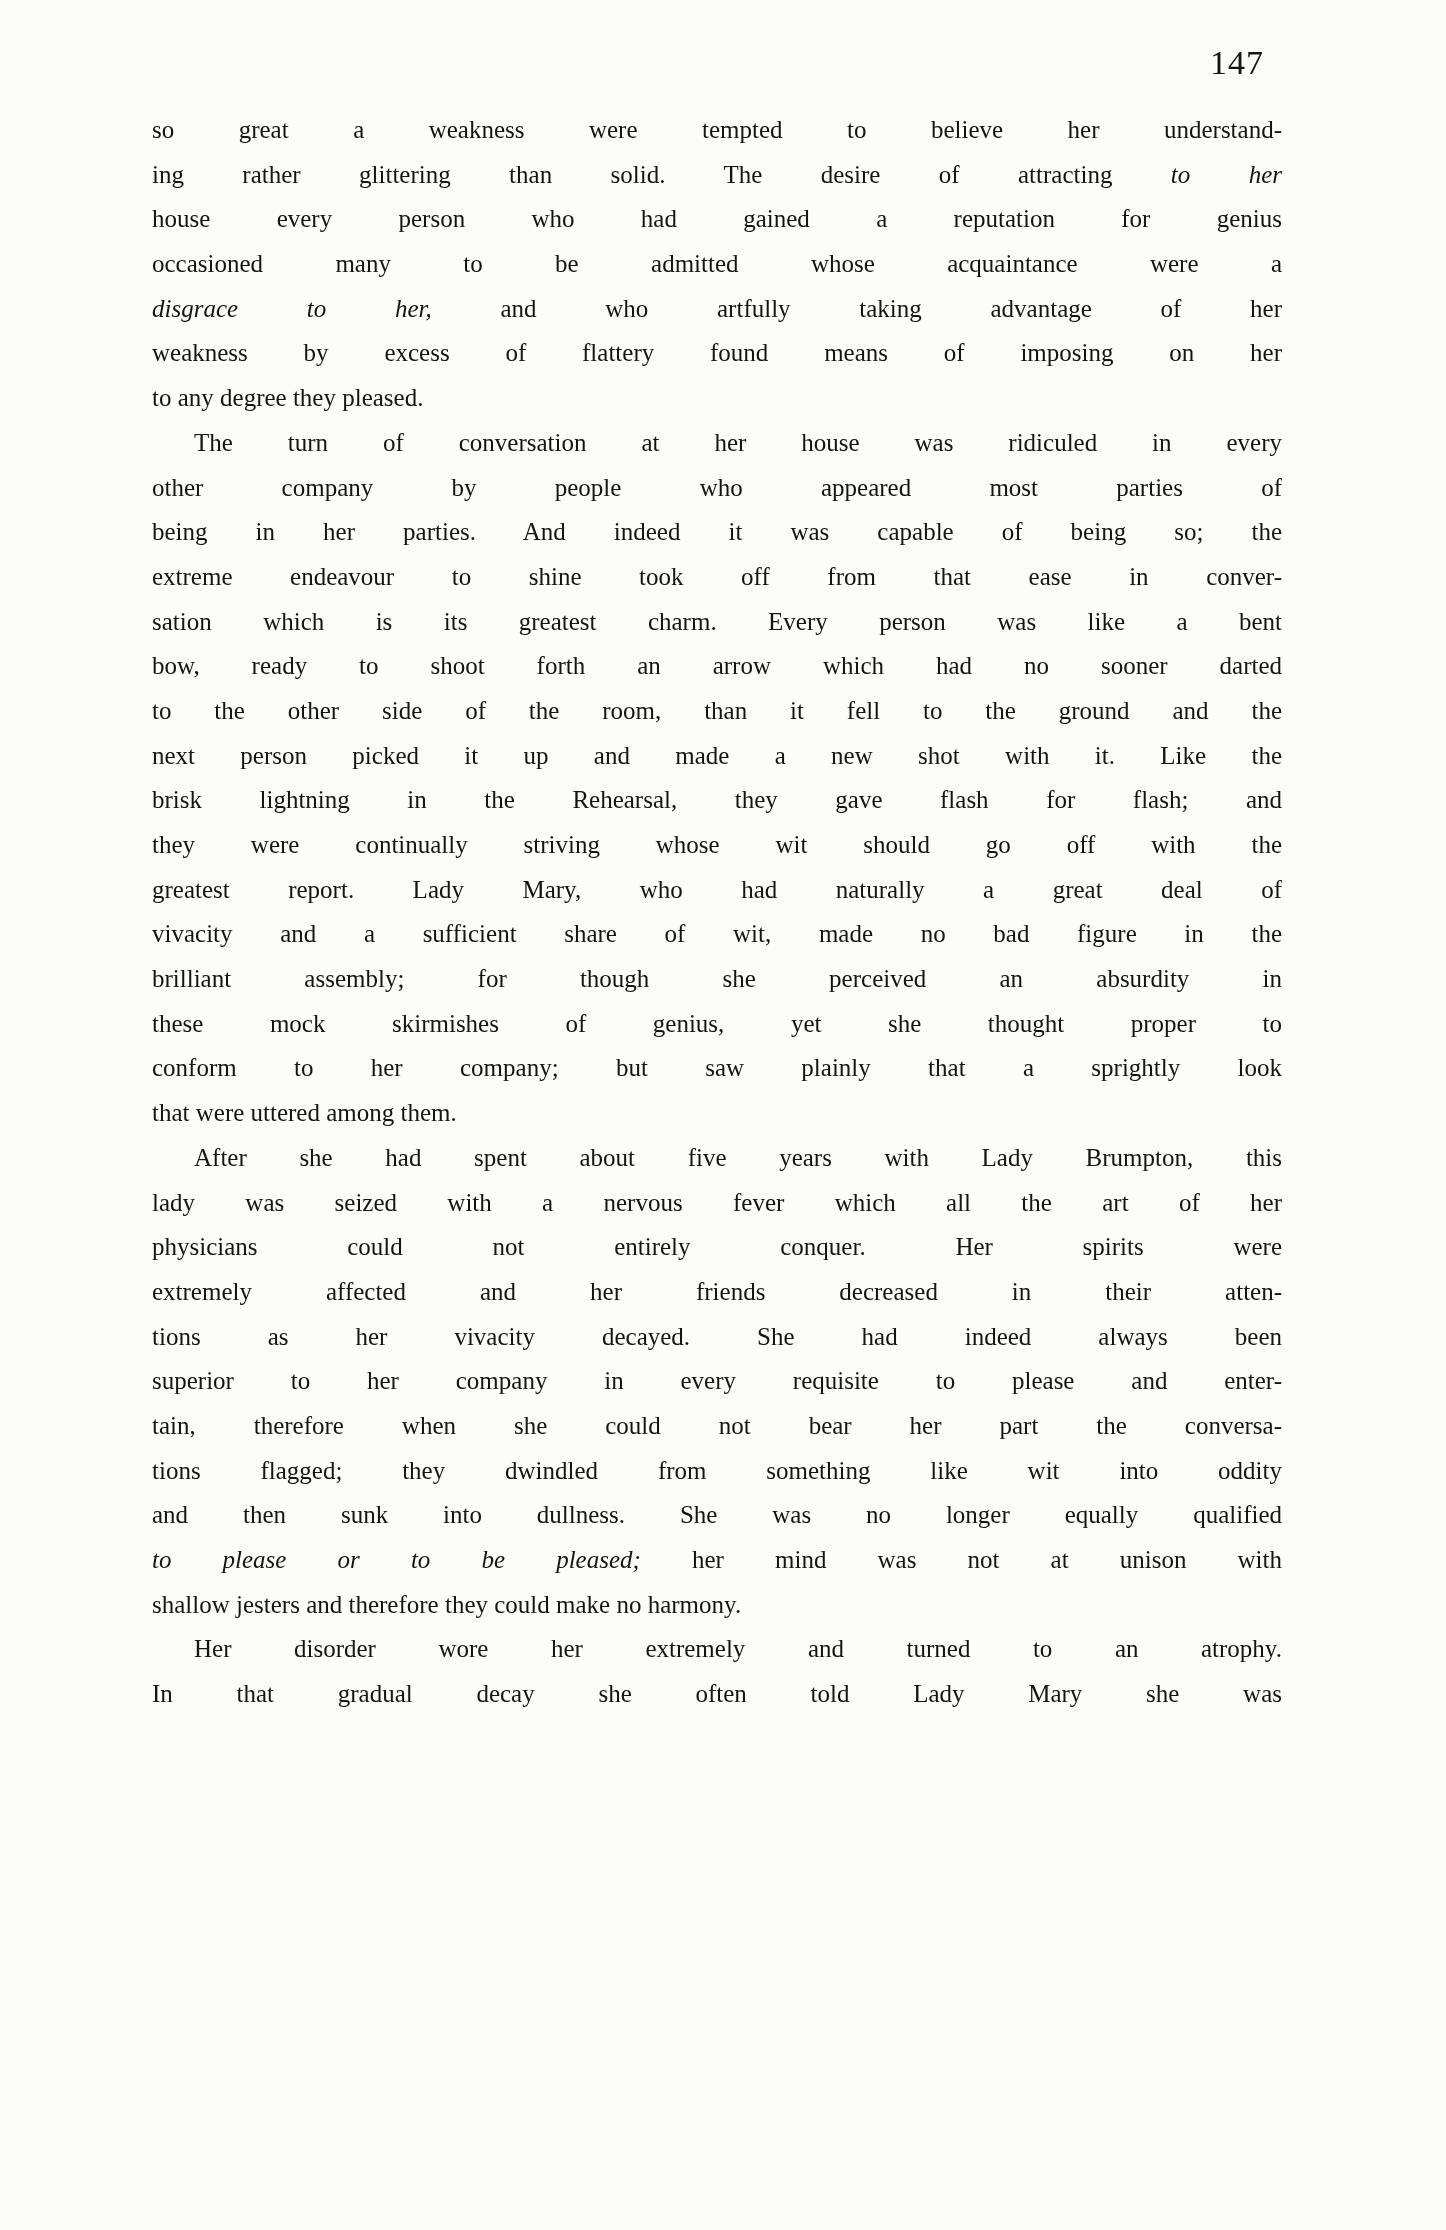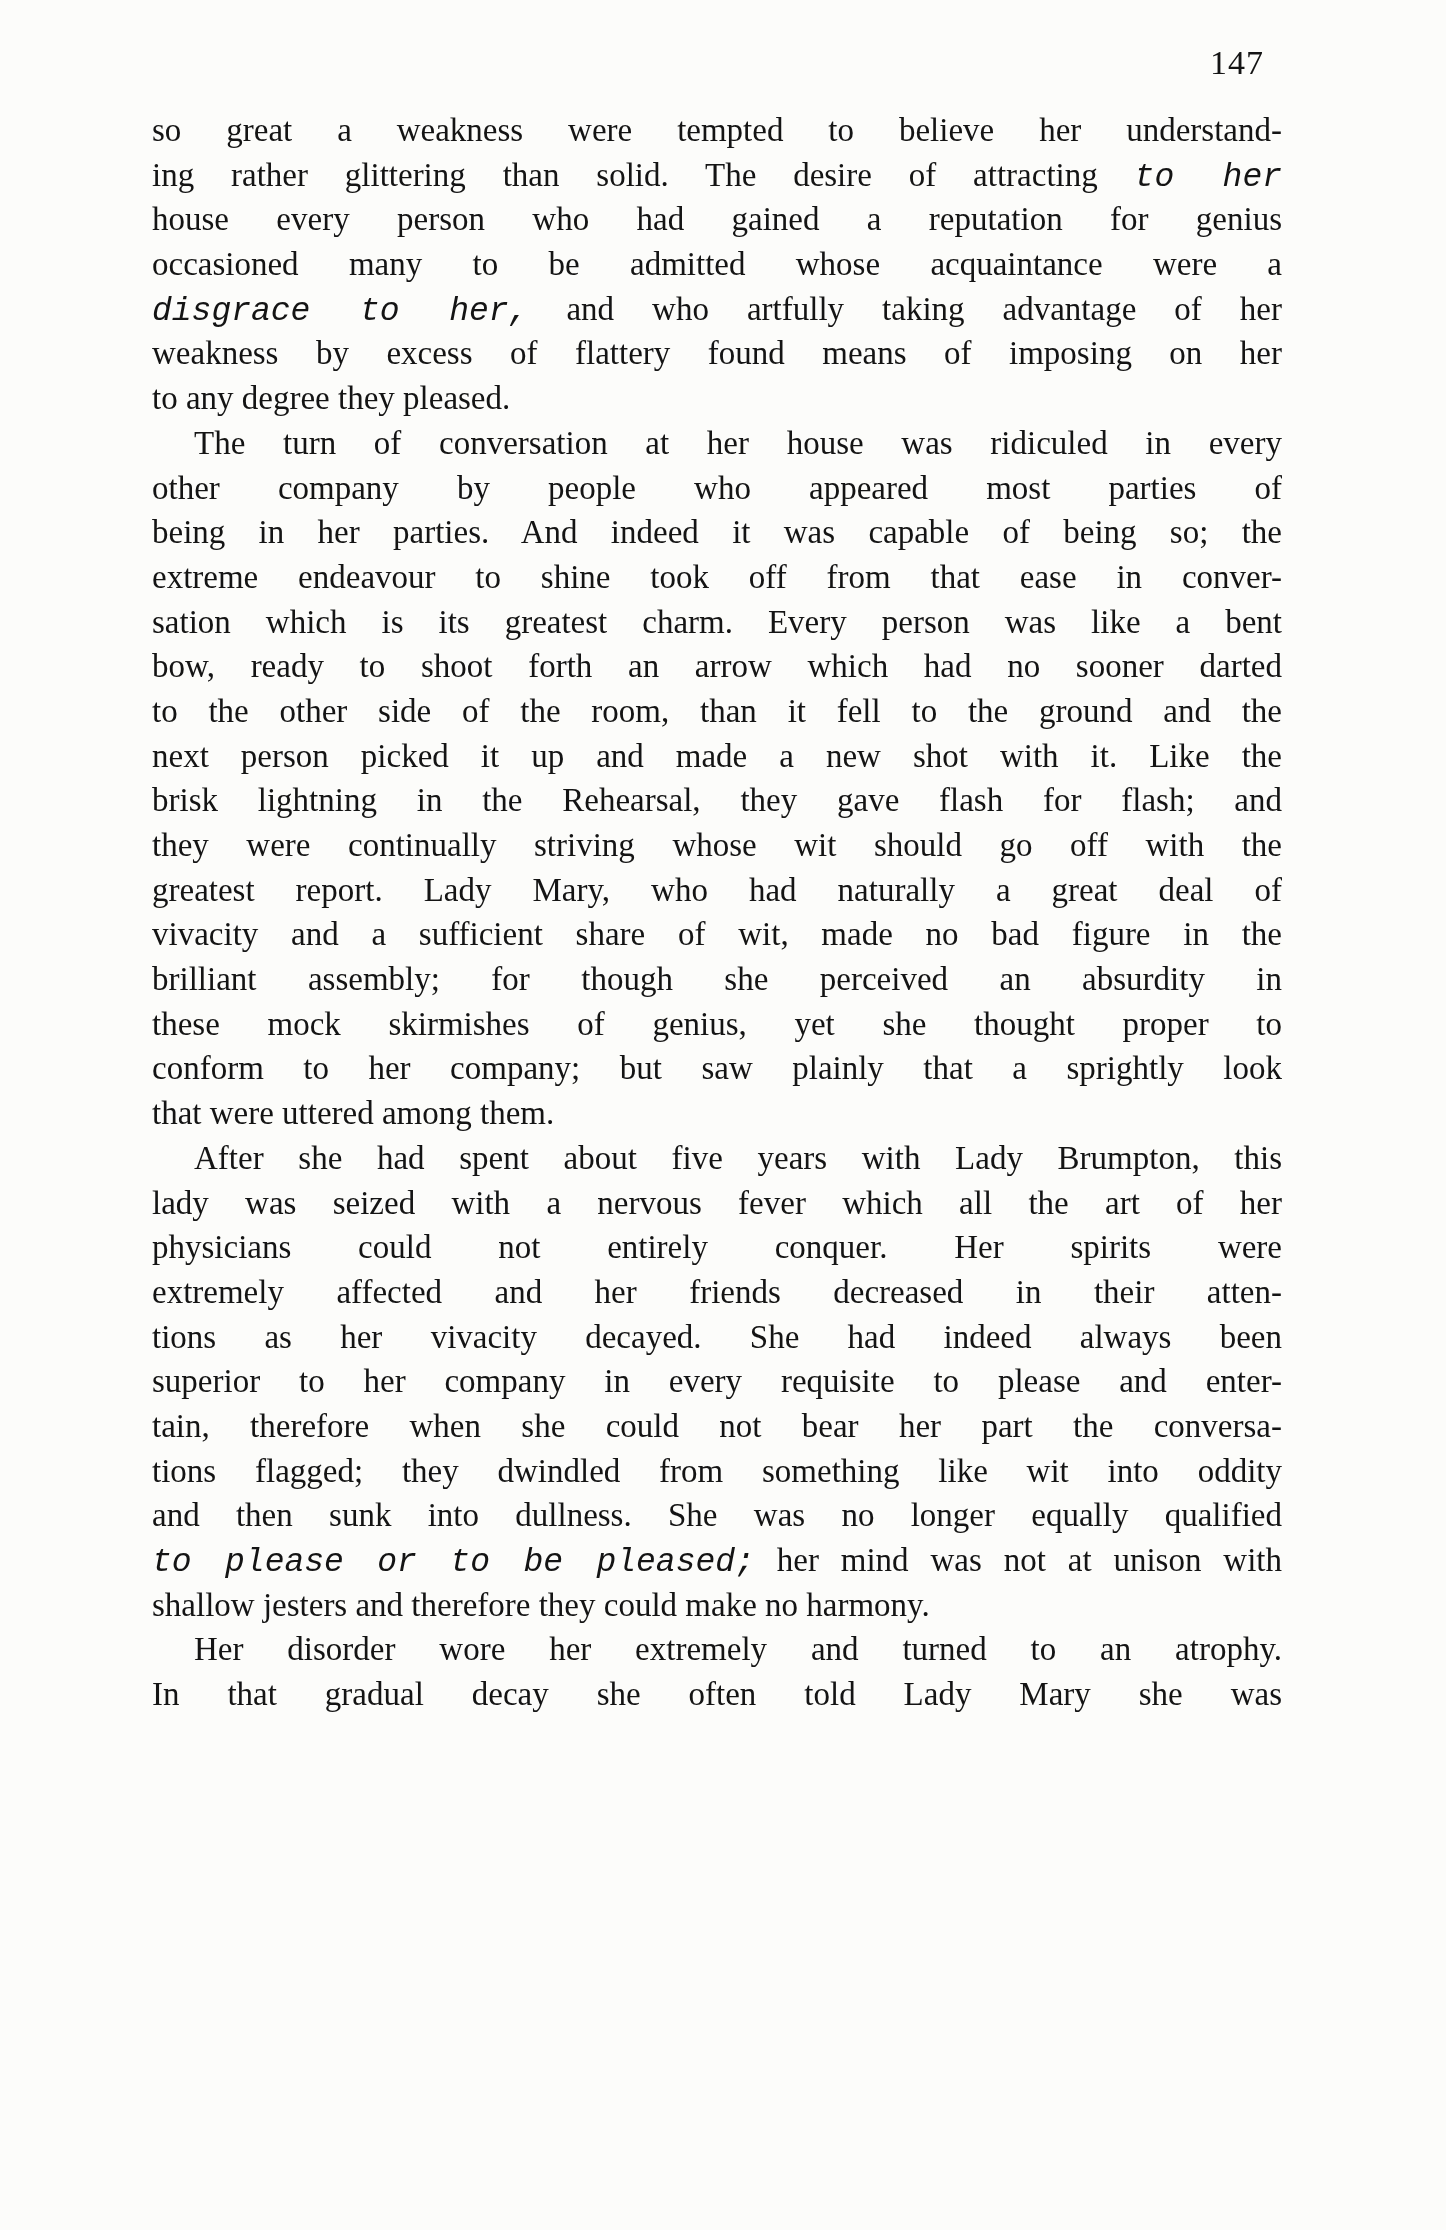--- a/index.html
+++ b/index.html
@@ -30,38 +30,37 @@
     position: absolute;
     top: 108px;
     left: 152px;
     width: 1130px;
   }
   .paragraph {
     margin: 0;
     padding: 0;
   }
   .line {
-    font-size: 33px;
+    font-size: 25px;
     line-height: 44.7px;
     height: 44.7px;
     text-align: justify;
     text-align-last: justify;
     white-space: normal;
     overflow: hidden;
   }
   .line.indent {
     text-indent: 42px;
   }
   .line.last {
     text-align: left;
     text-align-last: left;
   }
   .line i {
     font-style: italic;
-    font-family: Liberation Mono, monospace;
   }
 </style>
 </head>
 <body>
 
 <div class="page">
   <div class="page-number">147</div>
   <div class="text-block">
       <div class="paragraph">
         <div class="line"><span>so great a weakness were tempted to believe her understand-</span></div>

